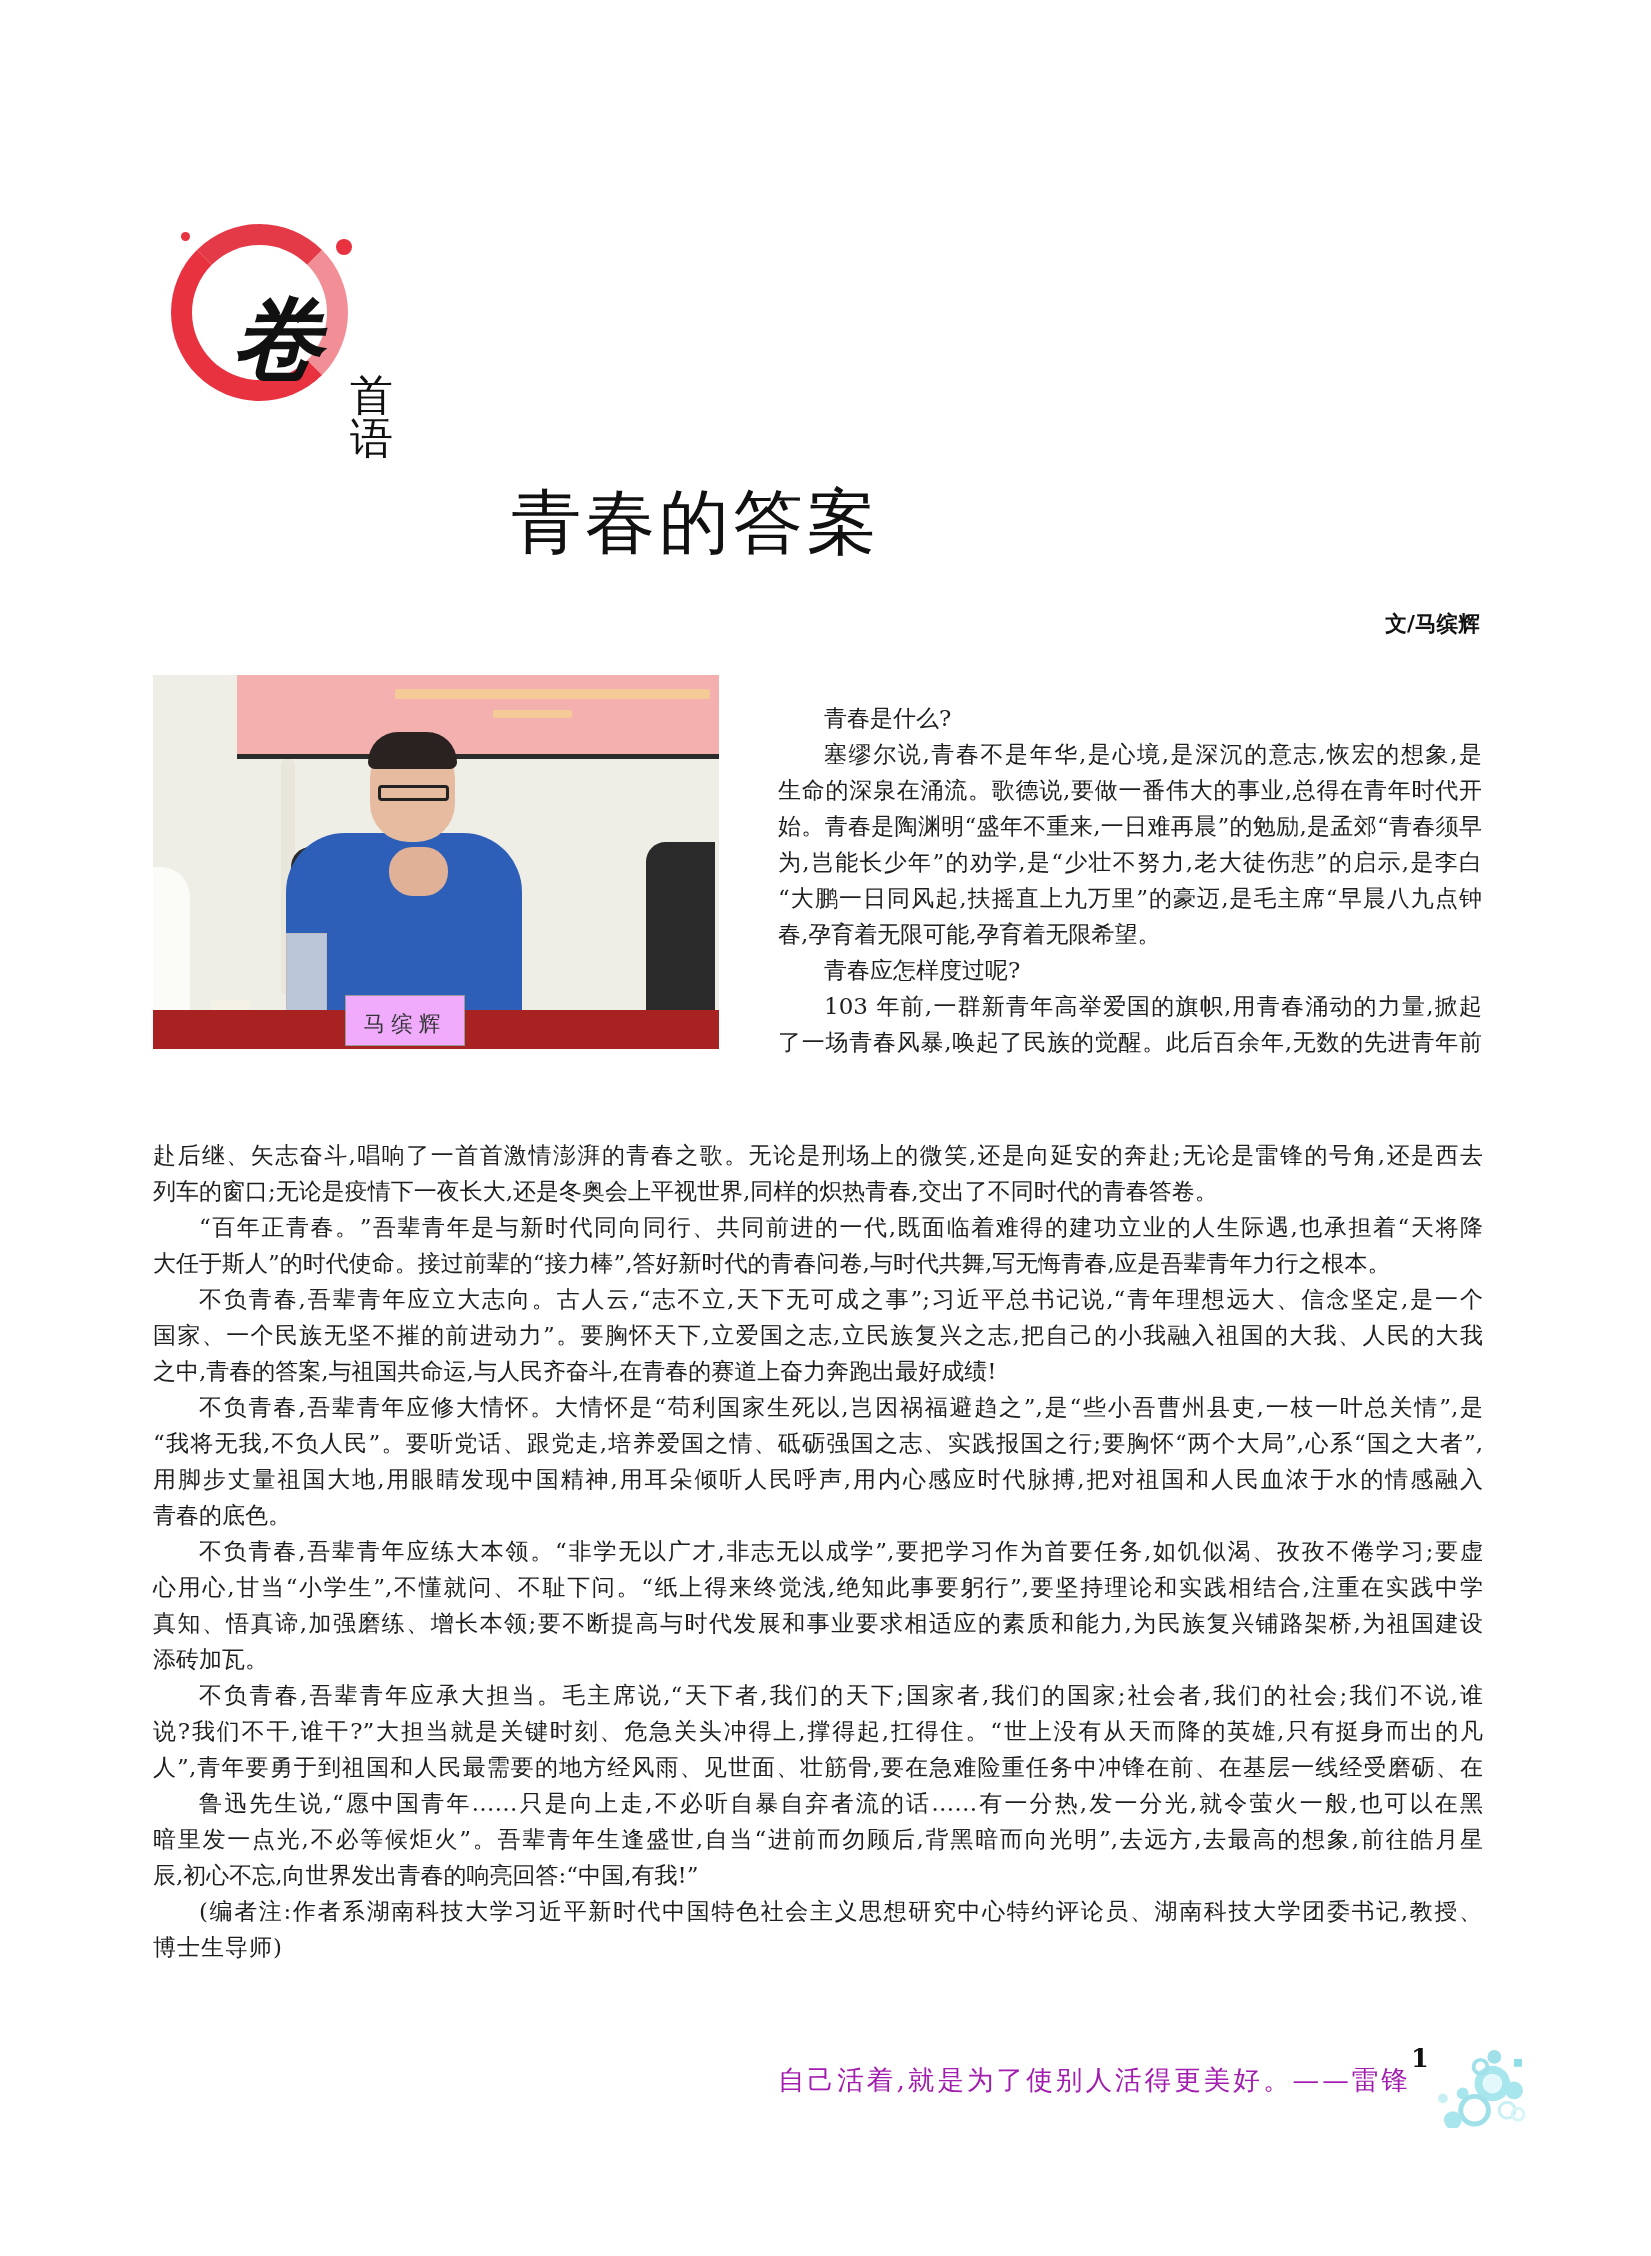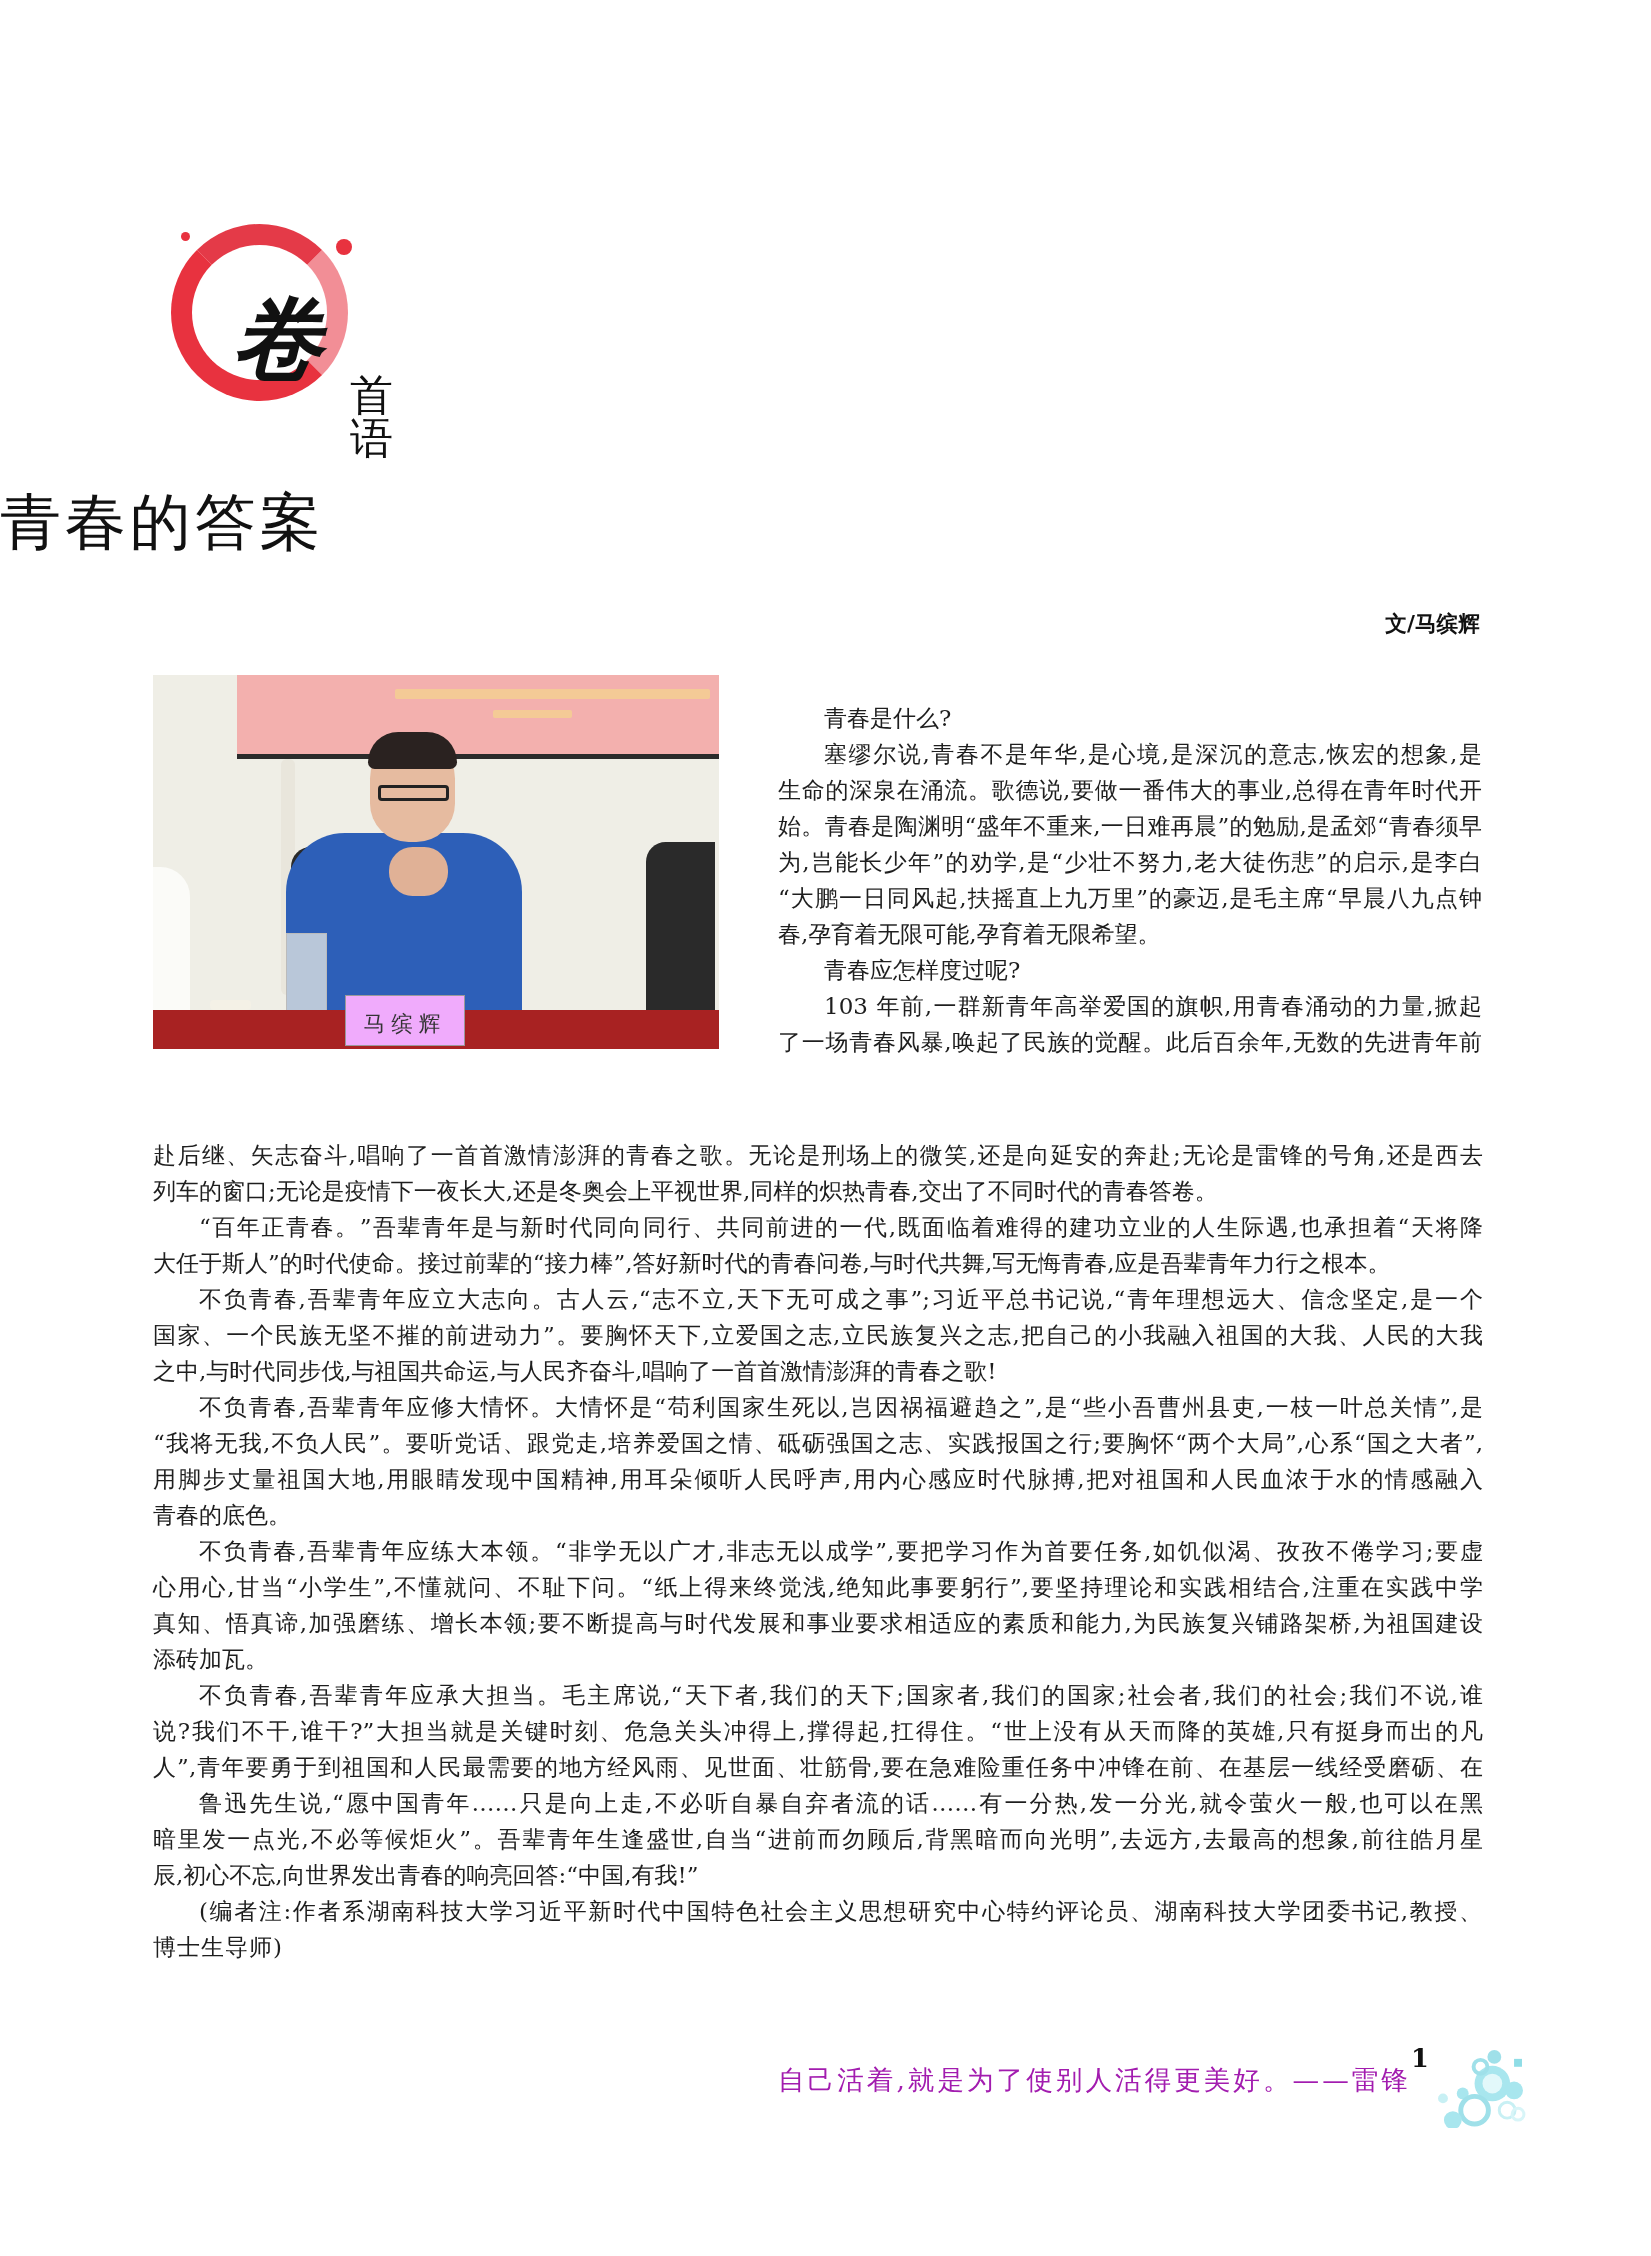--- a/index.html
+++ b/index.html
@@ -13,21 +13,21 @@
     border-radius:50%; border:21.7px solid #e8323f; box-sizing:border-box;
     border-right-color:rgba(232,50,63,0.55); border-top-color:#e43a48; }
   #logo .dot1 { position:absolute; left:27.6px; top:29.6px; width:9.9px; height:9.9px; border-radius:50%; background:#e8323f; }
   #logo .dot2 { position:absolute; left:183px; top:37px; width:15.8px; height:15.8px; border-radius:50%; background:#e8323f; }
   #logo .big { position:absolute; left:79px; top:91px; font-size:91px; font-weight:bold; color:#111;
     font-family:"DejaVu Serif", serif; line-height:1; font-style:italic; }
   #logo .small { position:absolute; left:197px; top:172px; font-size:43px; color:#111; line-height:1;
     font-family:"DejaVu Serif", serif; letter-spacing:2px; }
 
   
-  #title { left:0; width:1392px; top:463px; font-size:61px; line-height:118px;
+  #title { left:0; width:1392px; top:463px; text-align:center; font-size:70px; line-height:118px;
     font-family:"DejaVu Sans", sans-serif; font-weight:normal; letter-spacing:3.9px; color:#111; }
 
   #byline { right:172px; top:609px; font-size:21.7px; font-weight:bold; font-family:"DejaVu Sans", sans-serif; color:#111; }
 
   
   #photo { left:153px; top:675px; width:566px; height:374px; overflow:hidden; background:#efeee6; }
   #photo .screen { position:absolute; left:84px; top:0; width:483px; height:79px; background:#f3b0ae;
      border-bottom:5.9px solid #2b2b2b; }
   #photo .screen-line { position:absolute; left:158px; top:13.8px; width:315px; height:9.9px; background:#f4d58b; opacity:.7; border-radius:2px;}
   #photo .screen-line2 { position:absolute; left:256px; top:35px; width:79px; height:7.9px; background:#f4d58b; opacity:.7; border-radius:2px;}
@@ -107,21 +107,21 @@
     <span class="line">了一场青春风暴,唤起了民族的觉醒。此后百余年,无数的先进青年前</span>
   </div>
 
 <div id="col-full" class="abs txt">
     <span class="line">赴后继、矢志奋斗,唱响了一首首激情澎湃的青春之歌。无论是刑场上的微笑,还是向延安的奔赴;无论是雷锋的号角,还是西去</span>
     <span class="line last">列车的窗口;无论是疫情下一夜长大,还是冬奥会上平视世界,同样的炽热青春,交出了不同时代的青春答卷。</span>
     <span class="line indent">“百年正青春。”吾辈青年是与新时代同向同行、共同前进的一代,既面临着难得的建功立业的人生际遇,也承担着“天将降</span>
     <span class="line last">大任于斯人”的时代使命。接过前辈的“接力棒”,答好新时代的青春问卷,与时代共舞,写无悔青春,应是吾辈青年力行之根本。</span>
     <span class="line indent">不负青春,吾辈青年应立大志向。古人云,“志不立,天下无可成之事”;习近平总书记说,“青年理想远大、信念坚定,是一个</span>
     <span class="line">国家、一个民族无坚不摧的前进动力”。要胸怀天下,立爱国之志,立民族复兴之志,把自己的小我融入祖国的大我、人民的大我</span>
-    <span class="line last">之中,与时代同步伐,与祖国共命运,与人民齐奋斗,唱响了一首首激情澎湃的青春之歌!</span>
+    <span class="line last">之中,青春的答案,与祖国共命运,与人民齐奋斗,在青春的赛道上奋力奔跑出最好成绩!</span>
     <span class="line indent">不负青春,吾辈青年应修大情怀。大情怀是“苟利国家生死以,岂因祸福避趋之”,是“些小吾曹州县吏,一枝一叶总关情”,是</span>
     <span class="line">“我将无我,不负人民”。要听党话、跟党走,培养爱国之情、砥砺强国之志、实践报国之行;要胸怀“两个大局”,心系“国之大者”,</span>
     <span class="line">用脚步丈量祖国大地,用眼睛发现中国精神,用耳朵倾听人民呼声,用内心感应时代脉搏,把对祖国和人民血浓于水的情感融入</span>
     <span class="line last">青春的底色。</span>
     <span class="line indent">不负青春,吾辈青年应练大本领。“非学无以广才,非志无以成学”,要把学习作为首要任务,如饥似渴、孜孜不倦学习;要虚</span>
     <span class="line">心用心,甘当“小学生”,不懂就问、不耻下问。“纸上得来终觉浅,绝知此事要躬行”,要坚持理论和实践相结合,注重在实践中学</span>
     <span class="line">真知、悟真谛,加强磨练、增长本领;要不断提高与时代发展和事业要求相适应的素质和能力,为民族复兴铺路架桥,为祖国建设</span>
     <span class="line last">添砖加瓦。</span>
     <span class="line indent">不负青春,吾辈青年应承大担当。毛主席说,“天下者,我们的天下;国家者,我们的国家;社会者,我们的社会;我们不说,谁</span>
     <span class="line">说?我们不干,谁干?”大担当就是关键时刻、危急关头冲得上,撑得起,扛得住。“世上没有从天而降的英雄,只有挺身而出的凡</span>

